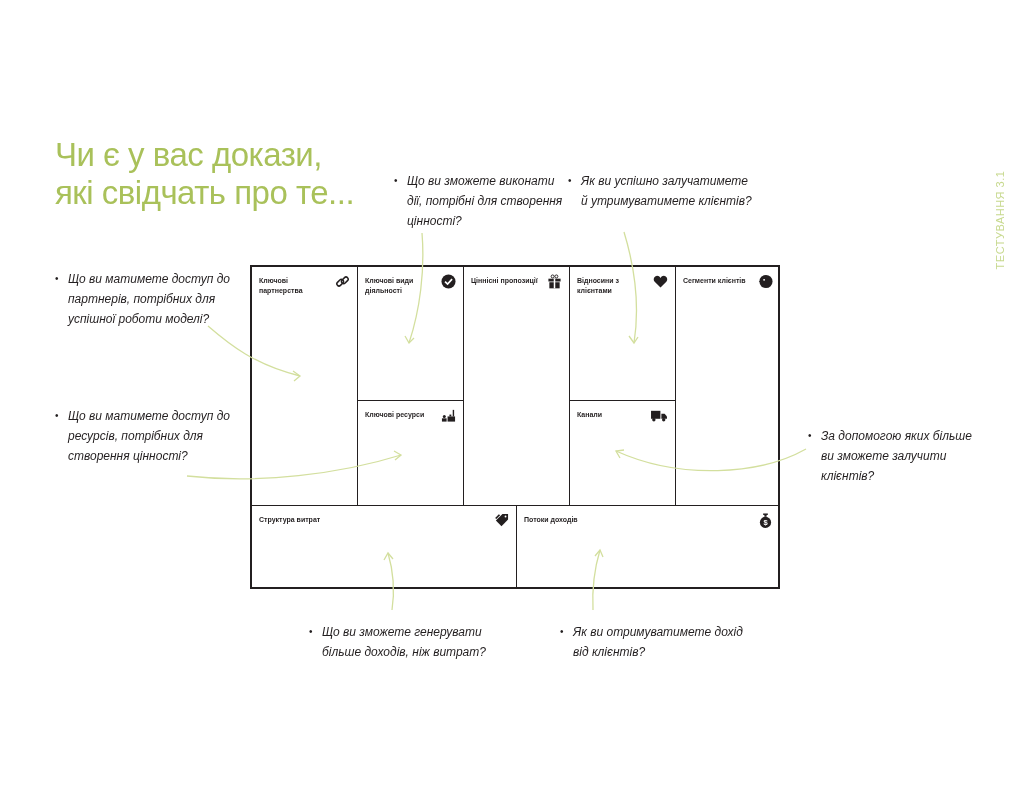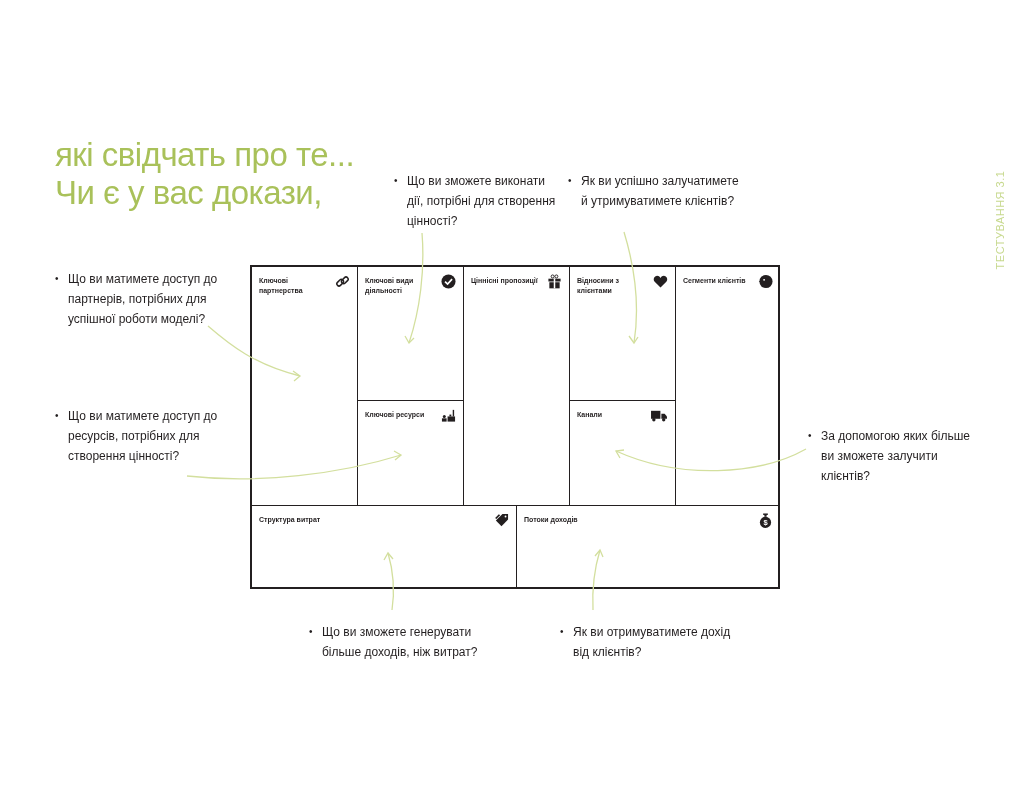--- a/index.html
+++ b/index.html
@@ -3,34 +3,34 @@
 <meta charset="utf-8">
 <style>
   html, body { margin:0; padding:0; background:#ffffff; }
   body { width:1024px; height:802px; position:relative; overflow:hidden; font-family:"Liberation Sans", sans-serif; color:#231f20; }
   .title { position:absolute; left:55px; top:136px; font-size:33px; line-height:38px; color:#a9c15a; font-weight:300; letter-spacing:-0.5px; }
   .title div { white-space:nowrap; }
   .side-tag { position:absolute; left:990px; top:175px; width:20px; height:90px; }
   .side-tag span { position:absolute; left:50%; top:50%; transform:translate(-50%,-50%) rotate(-90deg); white-space:nowrap; font-size:11px; color:#c7d98e; letter-spacing:0.5px; }
   .q { position:absolute; font-size:12px; line-height:20px; color:#231f20; }
   .q .bullet { position:absolute; left:-13px; top:0; font-size:10px; }
-  .q-text { white-space:pre-line; }
+  .q-text { white-space:pre-line;font-style:italic; }
   .canvas { position:absolute; left:250px; top:265px; width:530px; height:324px; border:2px solid #231f20; box-sizing:border-box; }
   .cell { position:absolute; border-color:#231f20; border-style:solid; border-width:0; box-sizing:border-box; }
   .cell-label { position:absolute; left:7px; top:9px; font-size:7px; font-weight:bold; line-height:10px; width:70px; }
   .cell-icon { position:absolute; right:7px; top:7px; width:15px; height:15px; }
   .page-num { position:absolute; left:1032px; top:722px; font-size:11px; color:#c8c8c8; }
   svg.arrows { position:absolute; left:0; top:0; pointer-events:none; }
 </style>
 </head>
 <body>
 
 <div class="title">
+  <div>Чи є у вас докази,</div>
   <div>які свідчать про те...</div>
-  <div>Чи є у вас докази,</div>
 </div>
 
 <div class="side-tag">
   <span>ТЕСТУВАННЯ 3.1</span>
 </div>
 
 <div class="q" style="left:407px; top:171px;">
   <span class="bullet">•</span>
   <div class="q-text">Що ви зможете виконати
 дії, потрібні для створення

